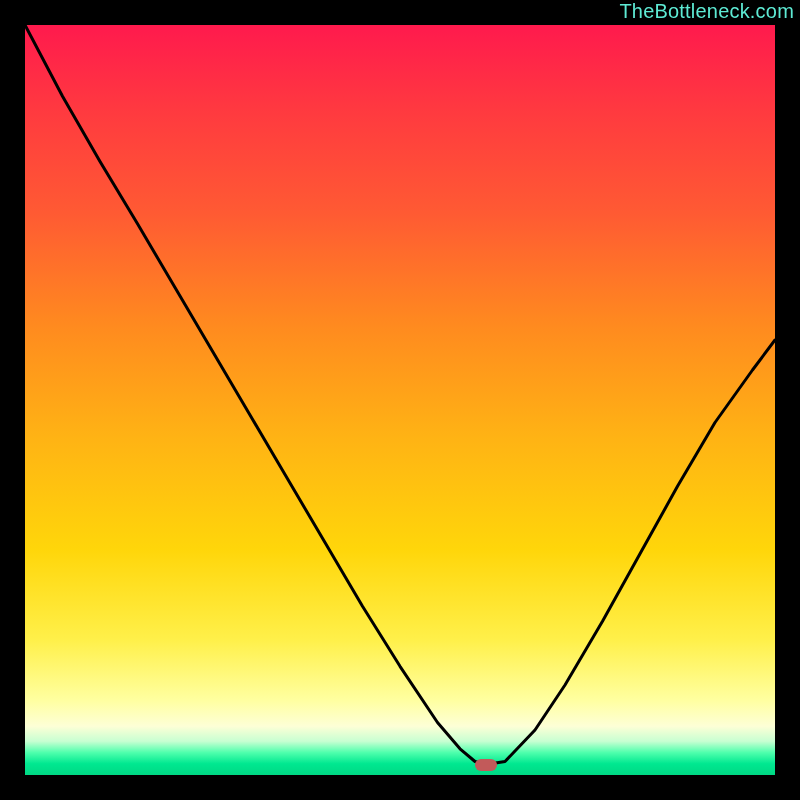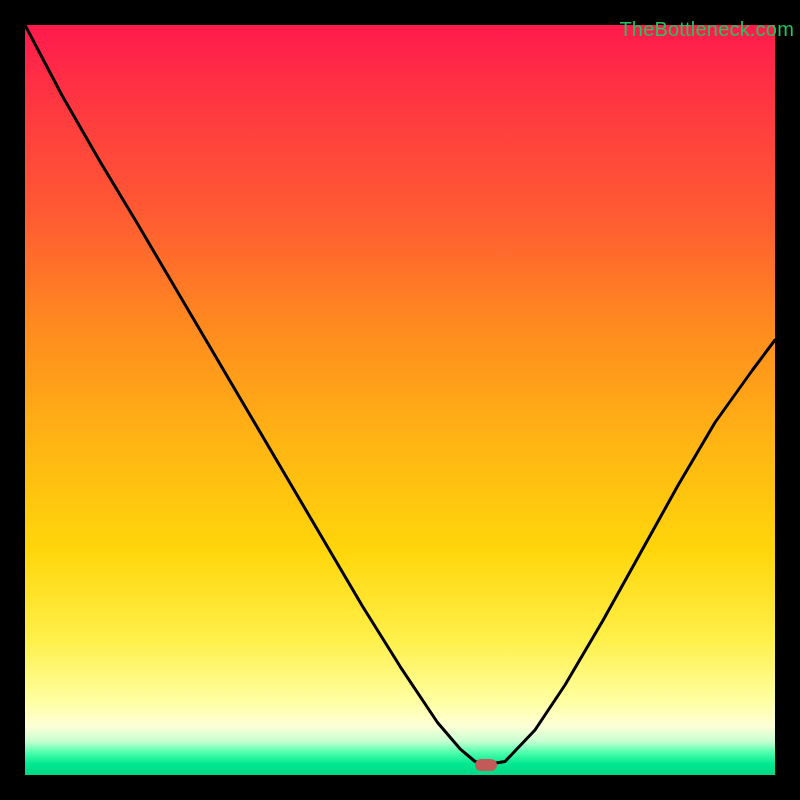--- a/index.html
+++ b/index.html
@@ -54,23 +54,23 @@
   .marker {
     position: absolute;
     width: 22px;
     height: 12px;
     border-radius: 6px;
     background: #c25a5a;
     transform: translate(-50%, -50%);
   }
   .watermark {
     position: absolute;
-    top: 18px;
+    top: 0;
     right: 6px;
-    color: #22c55e;
+    color: #5eead4;
     font-size: 20px;
     font-weight: 400;
     letter-spacing: 0.2px;
     user-select: none;
   }
 </style>
 </head>
 <body>
 
 <div class="frame">

